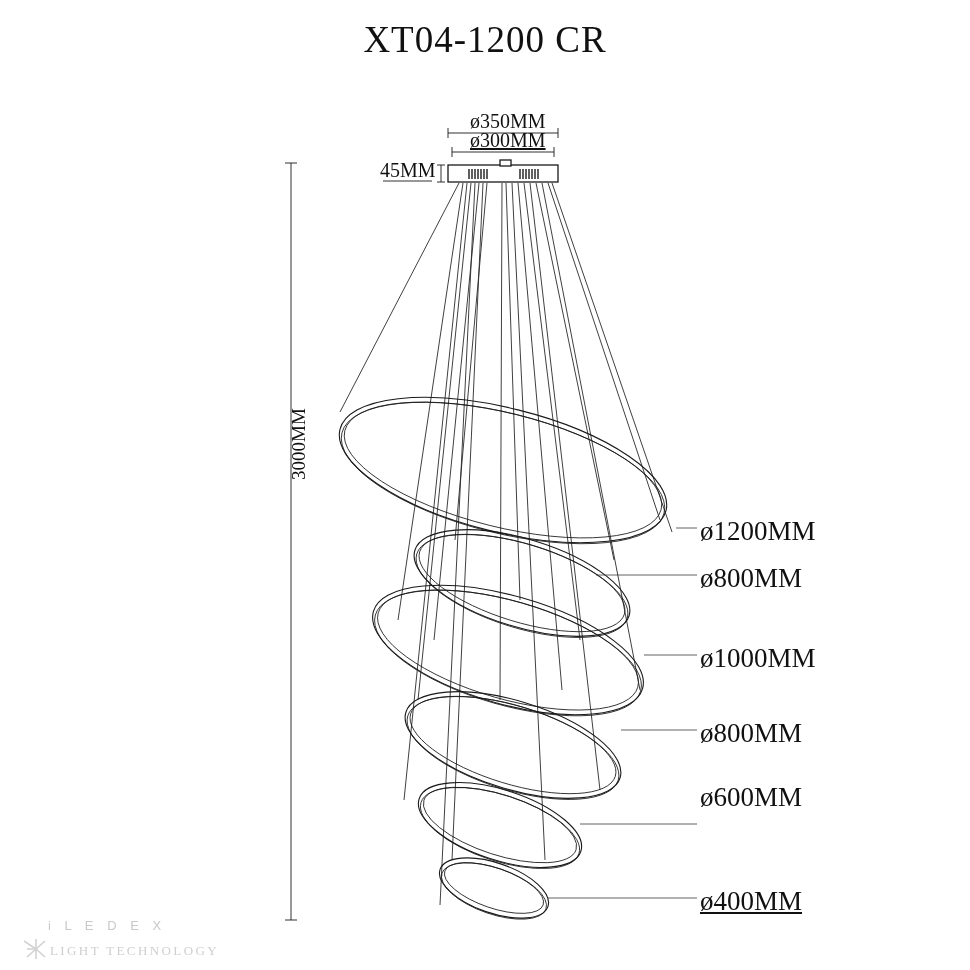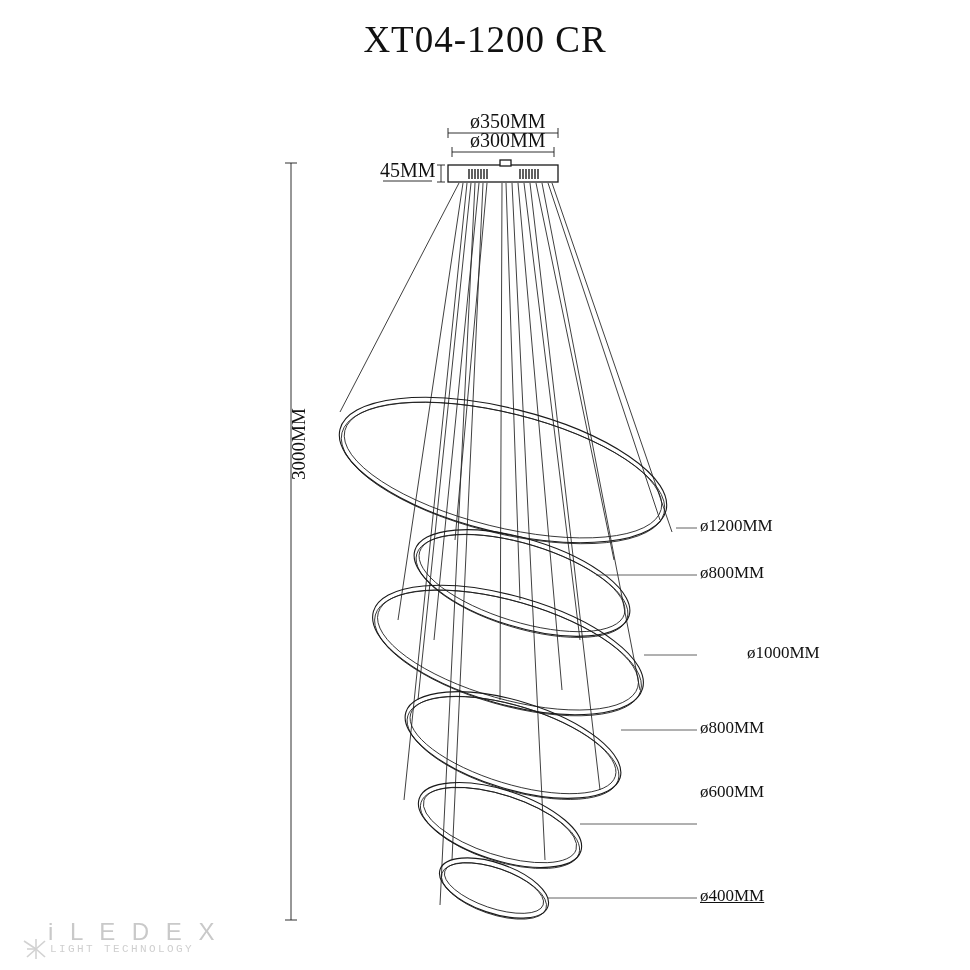--- a/index.html
+++ b/index.html
@@ -34,21 +34,21 @@
     color: #111111;
     white-space: pre;
   }
   .dimlabel {
     position: absolute;
     font-family: "Liberation Serif", "DejaVu Serif", serif;
     color: #111111;
     white-space: nowrap;
   }
   .ring-label {
-    font-size: 17px;
+    font-size: 27px;
   }
   .top-label {
     font-size: 20px;
   }
   .vert-label {
     font-size: 19px;
     transform-origin: 0 0;
     transform: rotate(-90deg);
   }
   .watermark {
@@ -56,31 +56,31 @@
     left: 18px;
     top: 918px;
     width: 170px;
     height: 48px;
   }
   .wm-name {
     position: absolute;
     left: 30px;
     top: 0px;
     font-family: "Liberation Sans", "DejaVu Sans", sans-serif;
-    font-size: 24px;
+    font-size: 13px;
     letter-spacing: 5px;
     color: #c9c9c9;
     white-space: nowrap;
   }
   .wm-sub {
     position: absolute;
     left: 32px;
     top: 25px;
-    font-family: Liberation Mono, monospace;
-    font-size: 11px;
+    font-family: Liberation Serif, serif;
+    font-size: 13px;
     letter-spacing: 2.4px;
     color: #cfcfcf;
     white-space: nowrap;
   }
 </style>
 </head>
 <body>
 
 <div id="page">
 
@@ -218,31 +218,31 @@
       <line x1="36" y1="949" x2="27" y2="957"></line>
       <line x1="36" y1="949" x2="36" y2="939"></line>
       <line x1="36" y1="949" x2="45" y2="941"></line>
       <line x1="36" y1="949" x2="45" y2="957"></line>
       <line x1="36" y1="949" x2="36" y2="959"></line>
     </g>
   </svg>
 
   <div class="dimlabel top-label" style="left:470px; top:110px;text-align:right;">ø350MM</div>
 
-  <div class="dimlabel top-label" style="left:470px; top:129px;">ø300MM</div>
+  <div class="dimlabel top-label" style="left:470px; top:129px;text-decoration:underline;">ø300MM</div>
 
   <div class="dimlabel top-label" style="left:380px; top:159px;">45MM</div>
 
   <div class="dimlabel vert-label" style="left:288px; top:480px;">3000MM</div>
 
   <div class="dimlabel ring-label" style="left:700px; top:516px;">ø1200MM</div>
 
   <div class="dimlabel ring-label" style="left:700px; top:563px;">ø800MM</div>
 
-  <div class="dimlabel ring-label" style="left:700px; top:643px;margin-left:47px;">ø1000MM</div>
+  <div class="dimlabel ring-label" style="left:700px; top:643px;">ø1000MM</div>
 
   <div class="dimlabel ring-label" style="left:700px; top:718px;">ø800MM</div>
 
   <div class="dimlabel ring-label" style="left:700px; top:782px;">ø600MM</div>
 
   <div class="dimlabel ring-label" style="left:700px; top:886px;text-decoration:underline;">ø400MM</div>
 
   <div class="watermark">
     <div class="wm-name">i L E D E X</div>
     <div class="wm-sub">LIGHT TECHNOLOGY</div>

